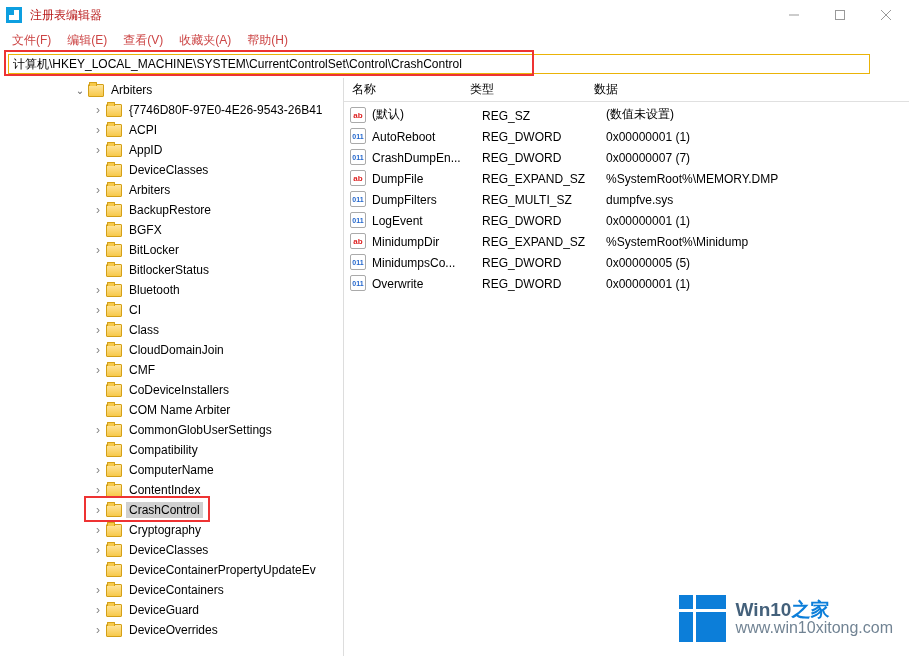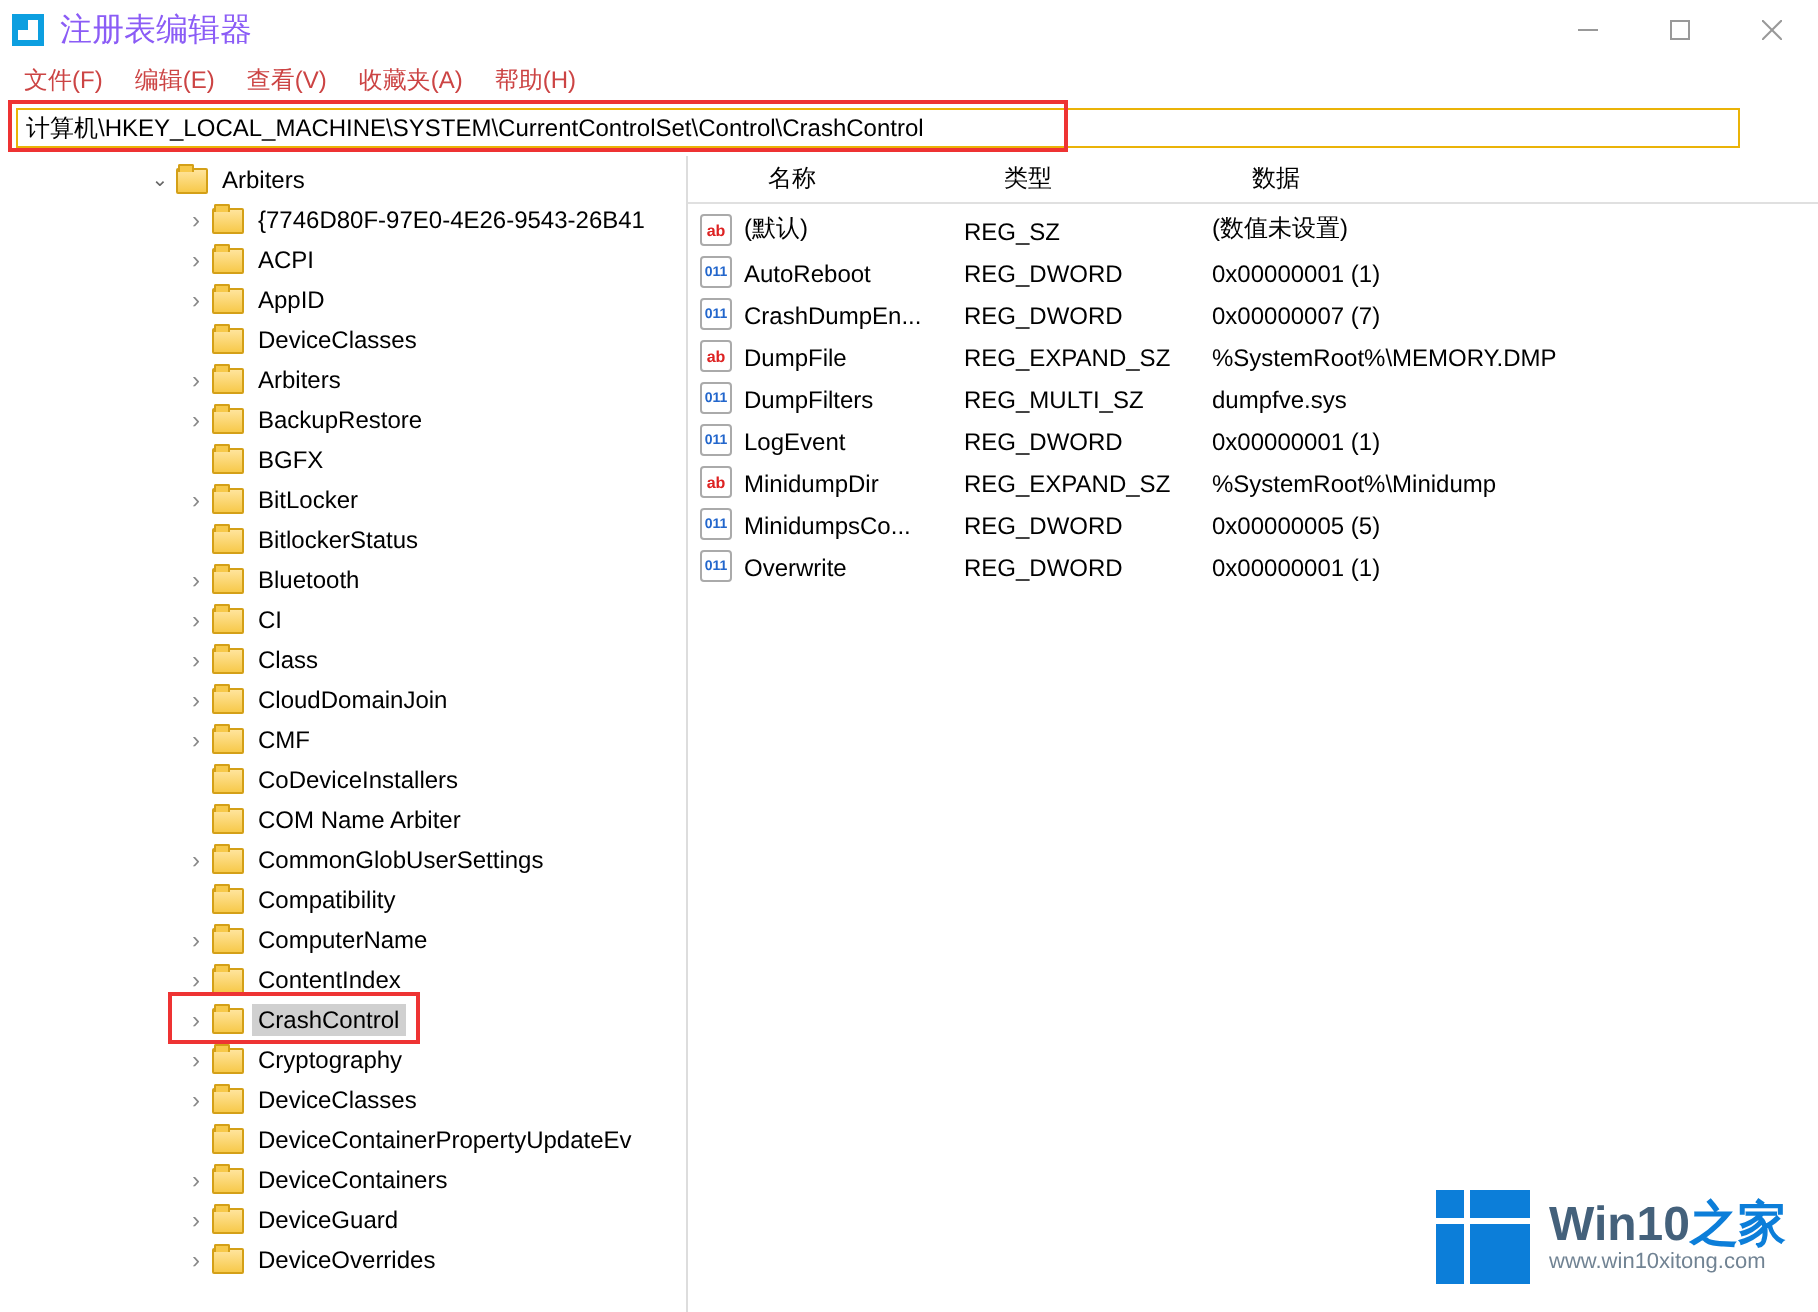--- a/index.html
+++ b/index.html
@@ -3,21 +3,21 @@
 <meta charset="utf-8">
 <style>
 * { margin:0; padding:0; box-sizing:border-box; font-family:"Microsoft YaHei","Segoe UI",Arial,sans-serif; }
 body { background:#fff; color:#000; font-size:12px; width:909px; height:656px; overflow:hidden; position:relative; }
 
 
 .titlebar { height:30px; display:flex; align-items:center; padding-left:6px; background:#fff; color:#999; }
 .titlebar .app-icon { width:16px; height:16px; background:#0d9fe0; margin-right:8px; position:relative; }
 .titlebar .app-icon::after { content:''; position:absolute; inset:3px; background:#fff; }
 .titlebar .app-icon::before { content:''; position:absolute; left:3px; top:3px; width:5px; height:5px; background:#0d9fe0; z-index:1;}
-.titlebar .title { flex:1; font-size:16px; color:#8b5cf6; }
+.titlebar .title { flex:1; font-size:12px; color:#b91c1c; }
 .win-controls { display:flex; }
 .win-btn { width:46px; height:30px; display:flex; align-items:center; justify-content:center; color:#999; }
 .win-btn svg { width:10px; height:10px; stroke:#999; stroke-width:1; fill:none; }
 
 
 .menubar { height:22px; display:flex; align-items:center; padding:0 4px; background:#fff; color:#c44; font-size:12px; border-bottom:1px solid transparent; }
 .menu-item { padding:2px 8px; }
 .addressbar { height:20px; width:862px; border:1px solid #eab308; padding:2px 4px; font-size:12px; color:#000; background:#fff; position:absolute; left:8px; top:54px; }
 
 
@@ -38,42 +38,42 @@
 .expando.expanded::before { content:'⌄'; }
 .expando.collapsed::before { content:'›'; font-size:12px; color:#888; }
 .expando.none { visibility:hidden; }
 .folder-icon { width:16px; height:13px; margin-right:4px; background:linear-gradient(#ffe49c,#f7c94a); border:1px solid #d4a017; border-radius:1px; position:relative; }
 .folder-icon::before { content:''; position:absolute; top:-3px; left:0; width:6px; height:3px; background:#f7c94a; border:1px solid #d4a017; border-bottom:none; border-radius:1px 1px 0 0; }
 .label-text { padding:1px 3px; }
 
 
 .vals-header { height:24px; display:flex; align-items:center; border-bottom:1px solid #e0e0e0; color:#000; font-size:12px; }
 .vh { padding:0 8px; }
-.vh.name { width:118px;margin-left:32px; }
+.vh.name { width:118px; }
 .vh.type { width:124px; }
 .vh.data { flex:1; }
 .val-row { height:21px; display:flex; align-items:flex-end; padding-left:6px; font-size:12px; }
 .val-icon { width:16px; height:16px; margin-right:6px; border:1px solid #aaa; border-radius:2px; display:flex; align-items:center; justify-content:center; font-size:8px; font-weight:bold; background:#fff; }
 .val-icon.sz  { color:#d22; }
 .val-icon.sz::before { content:'ab'; }
 .val-icon.dw  { color:#26c; }
 .val-icon.dw::before { content:'011'; font-size:7px; }
 .vc { overflow:hidden; text-overflow:ellipsis; white-space:nowrap; }
 .vc.name { width:110px; }
 .vc.type { width:124px; }
 .vc.data { flex:1; }
 
 
 .watermark { position:absolute; right:16px; bottom:14px; display:flex; align-items:center; gap:10px; opacity:0.95; }
 .watermark .logo { display:grid; grid-template-columns:14px 30px; grid-template-rows:14px 30px; gap:3px; }
 .watermark .logo span { background:#0078d7; }
 .watermark .txt { color:#3b5974; }
-.watermark .txt .t1 { font-size:24px; font-weight:600; line-height:1; }
+.watermark .txt .t1 { font-size:19px; font-weight:600; line-height:1; }
 .watermark .txt .t1 b { color:#0078d7; font-weight:600; }
-.watermark .txt .t2 { font-size:11px; color:#6a7d8e; }
+.watermark .txt .t2 { font-size:16px; color:#6a7d8e; }
 </style>
 </head>
 <body>
 
 <div class="titlebar">
   <div class="app-icon"></div>
   <div class="title">注册表编辑器</div>
   <div class="win-controls">
     <div class="win-btn">
         <svg viewBox="0 0 10 10">

